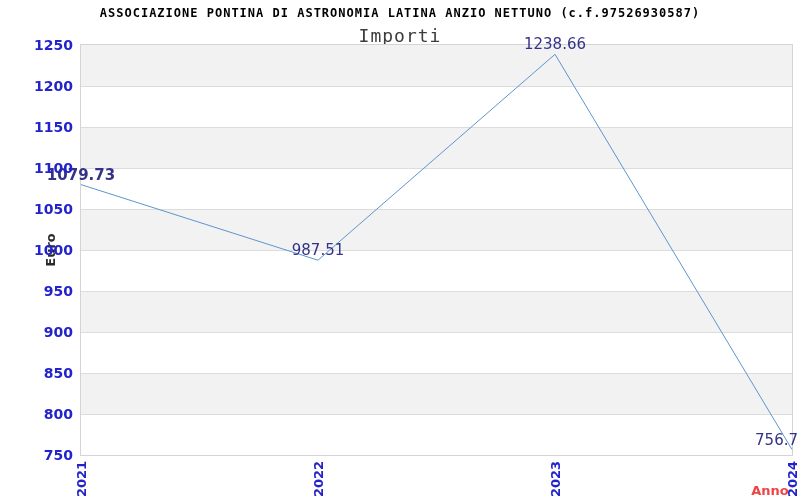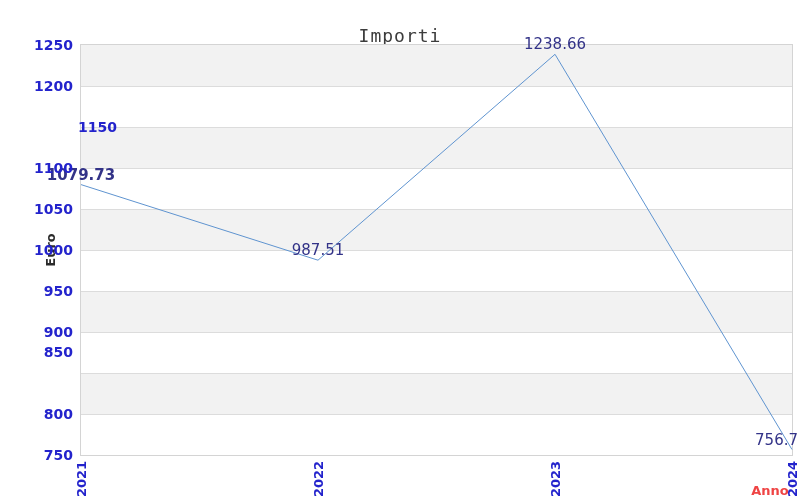--- a/index.html
+++ b/index.html
@@ -45,20 +45,21 @@
   }
   .xaxis-title {
     position:absolute; white-space:nowrap; font-size:13px; font-weight:bold;
     transform:translate(-50%,-50%);
   }
 </style>
 </head>
 <body>
 
 <div id="stage">
+  <div class="chart-title">ASSOCIAZIONE PONTINA DI ASTRONOMIA LATINA ANZIO NETTUNO (c.f.97526930587)</div>
   <div class="chart-subtitle">Importi</div>
 
   <div id="plot">
 
   <div class="band" style="top: 0px; height: 41px; background: rgb(242, 242, 242);"></div>
       <div class="band white" style="top: 41px; height: 41px;"></div>
       <div class="band" style="top: 82px; height: 41px; background: rgb(242, 242, 242);"></div>
       <div class="band white" style="top: 123px; height: 41px;"></div>
       <div class="band" style="top: 164px; height: 41px; background: rgb(242, 242, 242);"></div>
       <div class="band white" style="top: 205px; height: 41px;"></div>
@@ -83,27 +84,27 @@
       <div class="point-label" style="color: rgb(51, 51, 136); top: -7.7012px; left: 474px; transform: translateX(-50%);">1238.66</div>
       <div class="point-label" style="color: rgb(51, 51, 136); top: 387.506px; right: -6px;">756.7</div>
     </div>
 
   <div class="axis-title-anchor" id="ylabel-anchor" style="left: 50px; top: 250px;">
     <span style="color: rgb(43, 43, 43);">Euro</span>
   </div>
   <div class="xaxis-title" id="xlabel-el" style="left: 770px; top: 490px; color: #ef4444;">Anno</div>
 <div class="ytick" style="top: 447px; color: rgb(35, 35, 204);">750</div>
     <div class="ytick" style="top: 406px; color: rgb(35, 35, 204);">800</div>
-    <div class="ytick" style="top: 344px; color: rgb(35, 35, 204);">850</div>
+    <div class="ytick" style="top: 365px; color: rgb(35, 35, 204);">850</div>
     <div class="ytick" style="top: 324px; color: rgb(35, 35, 204);">900</div>
     <div class="ytick" style="top: 283px; color: rgb(35, 35, 204);">950</div>
     <div class="ytick" style="top: 242px; color: rgb(35, 35, 204);">1000</div>
     <div class="ytick" style="top: 201px; color: rgb(35, 35, 204);">1050</div>
     <div class="ytick" style="top: 160px; color: rgb(35, 35, 204);">1100</div>
-    <div class="ytick" style="top: 119px; color: rgb(35, 35, 204); margin-left: 44px;">1150</div>
+    <div class="ytick" style="top: 119px; color: rgb(35, 35, 204);">1150</div>
     <div class="ytick" style="top: 78px; color: rgb(35, 35, 204);">1200</div>
     <div class="ytick" style="top: 37px; color: rgb(35, 35, 204);">1250</div>
     <div class="xtick-anchor" style="left: 81px; top: 479px;">
       <span style="color: rgb(35, 35, 204);">2021</span>
     </div>
     <div class="xtick-anchor" style="left: 318px; top: 479px;">
       <span style="color: rgb(35, 35, 204);">2022</span>
     </div>
     <div class="xtick-anchor" style="left: 555px; top: 479px;">
       <span style="color: rgb(35, 35, 204);">2023</span>

